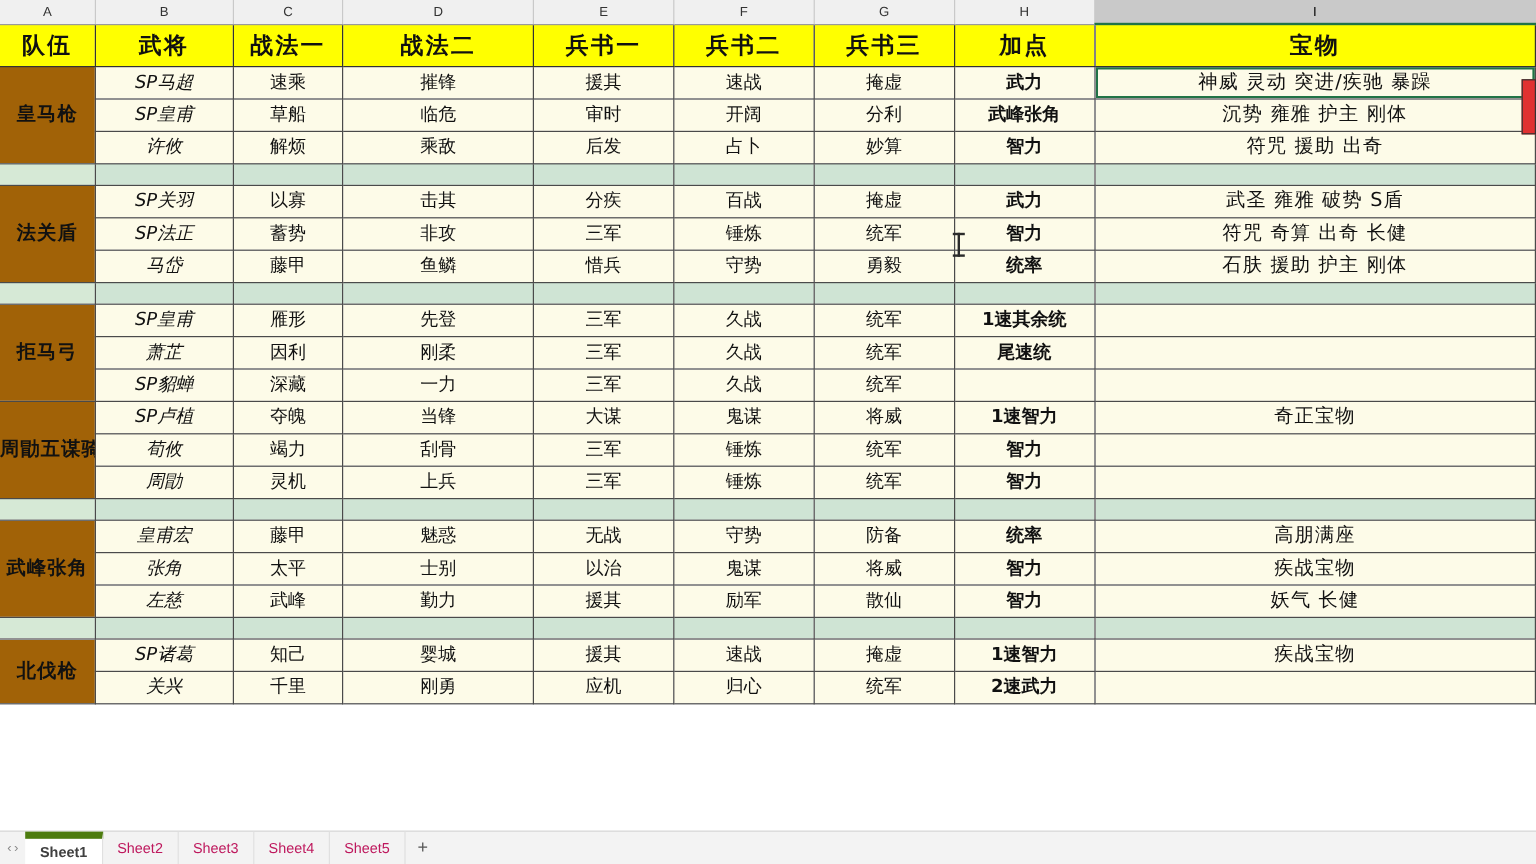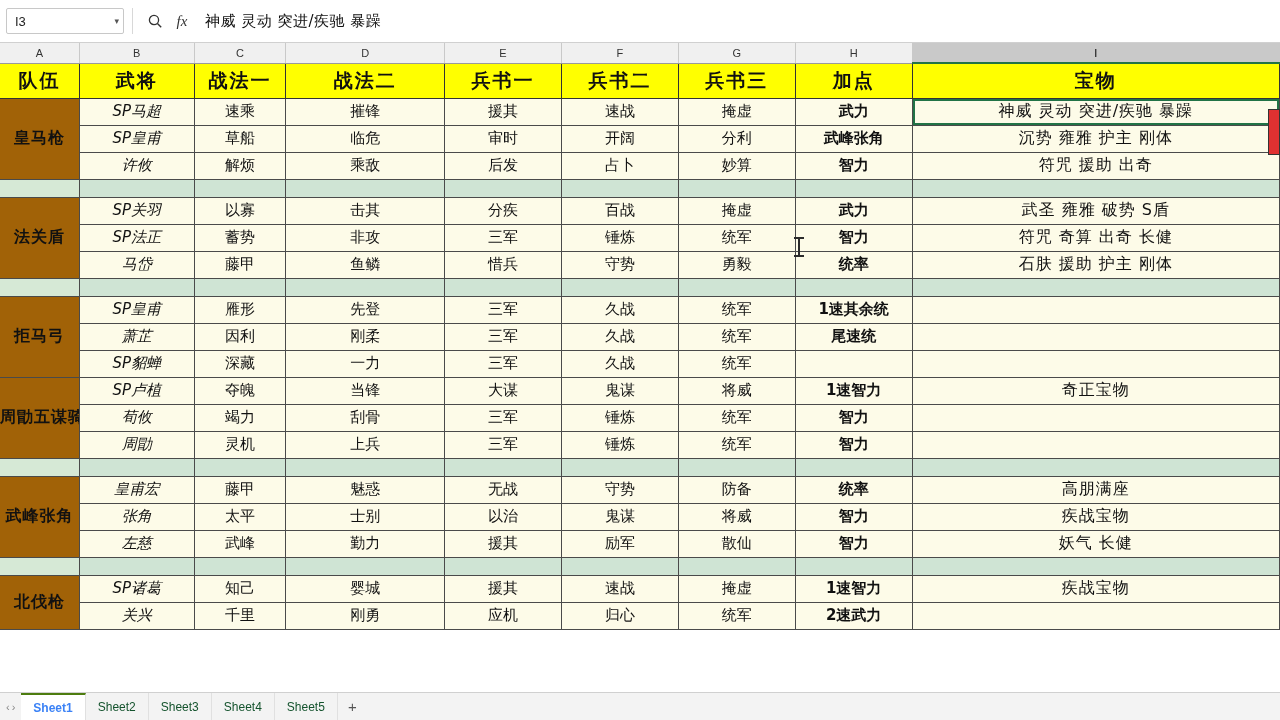--- a/index.html
+++ b/index.html
@@ -184,28 +184,28 @@
     gap: 2px;
     padding: 0 6px 0 2px;
     color: #888;
     font-size: 11px;
   }
   .tab {
     display: flex;
     align-items: center;
     padding: 0 12px;
     border-right: 1px solid #e0e0e0;
-    color: #14532d;
+    color: #be185d;
     background: transparent;
   }
   .tab.active {
-    color: #3b82f6;
+    color: #404040;
     font-weight: bold;
     background: #ffffff;
-    border-top: 2px solid #4d7c0f;
+    border-top: 6px solid #4d7c0f;
     text-align: right;
   }
   .tab-add {
     display: flex;
     align-items: center;
     padding: 0 10px;
     color: #555;
     font-size: 15px;
   }
 
@@ -231,35 +231,20 @@
     background: #2b2b2b;
   }
   .cursor .cap-t { top: 0; }
   .cursor .cap-b { bottom: 0; }
 </style>
 </head>
 <body>
 
 <div id="app">
 
-  <div class="formula-bar">
-    <div class="name-box">
-      <span>I3</span>
-      <span class="nb-caret">▾</span>
-    </div>
-    <div class="fb-sep"></div>
-    <div class="fb-icon search">
-      <svg width="16" height="16" viewBox="0 0 16 16" aria-hidden="true">
-        <circle cx="7" cy="7" r="4.6" fill="none" stroke="#333" stroke-width="1.3"></circle>
-        <line x1="10.4" y1="10.4" x2="14.2" y2="14.2" stroke="#333" stroke-width="1.4"></line>
-      </svg>
-    </div>
-    <div class="fb-fx">fx</div>
-    <div class="fb-input">神威 灵动 突进/疾驰 暴躁</div>
-  </div>
 
   <div class="grid-wrap">
     <table class="sheet">
       <colgroup>
         <col style="width:76px">
         <col style="width:110px">
         <col style="width:88px">
         <col style="width:152px">
         <col style="width:112px">
         <col style="width:112px">

